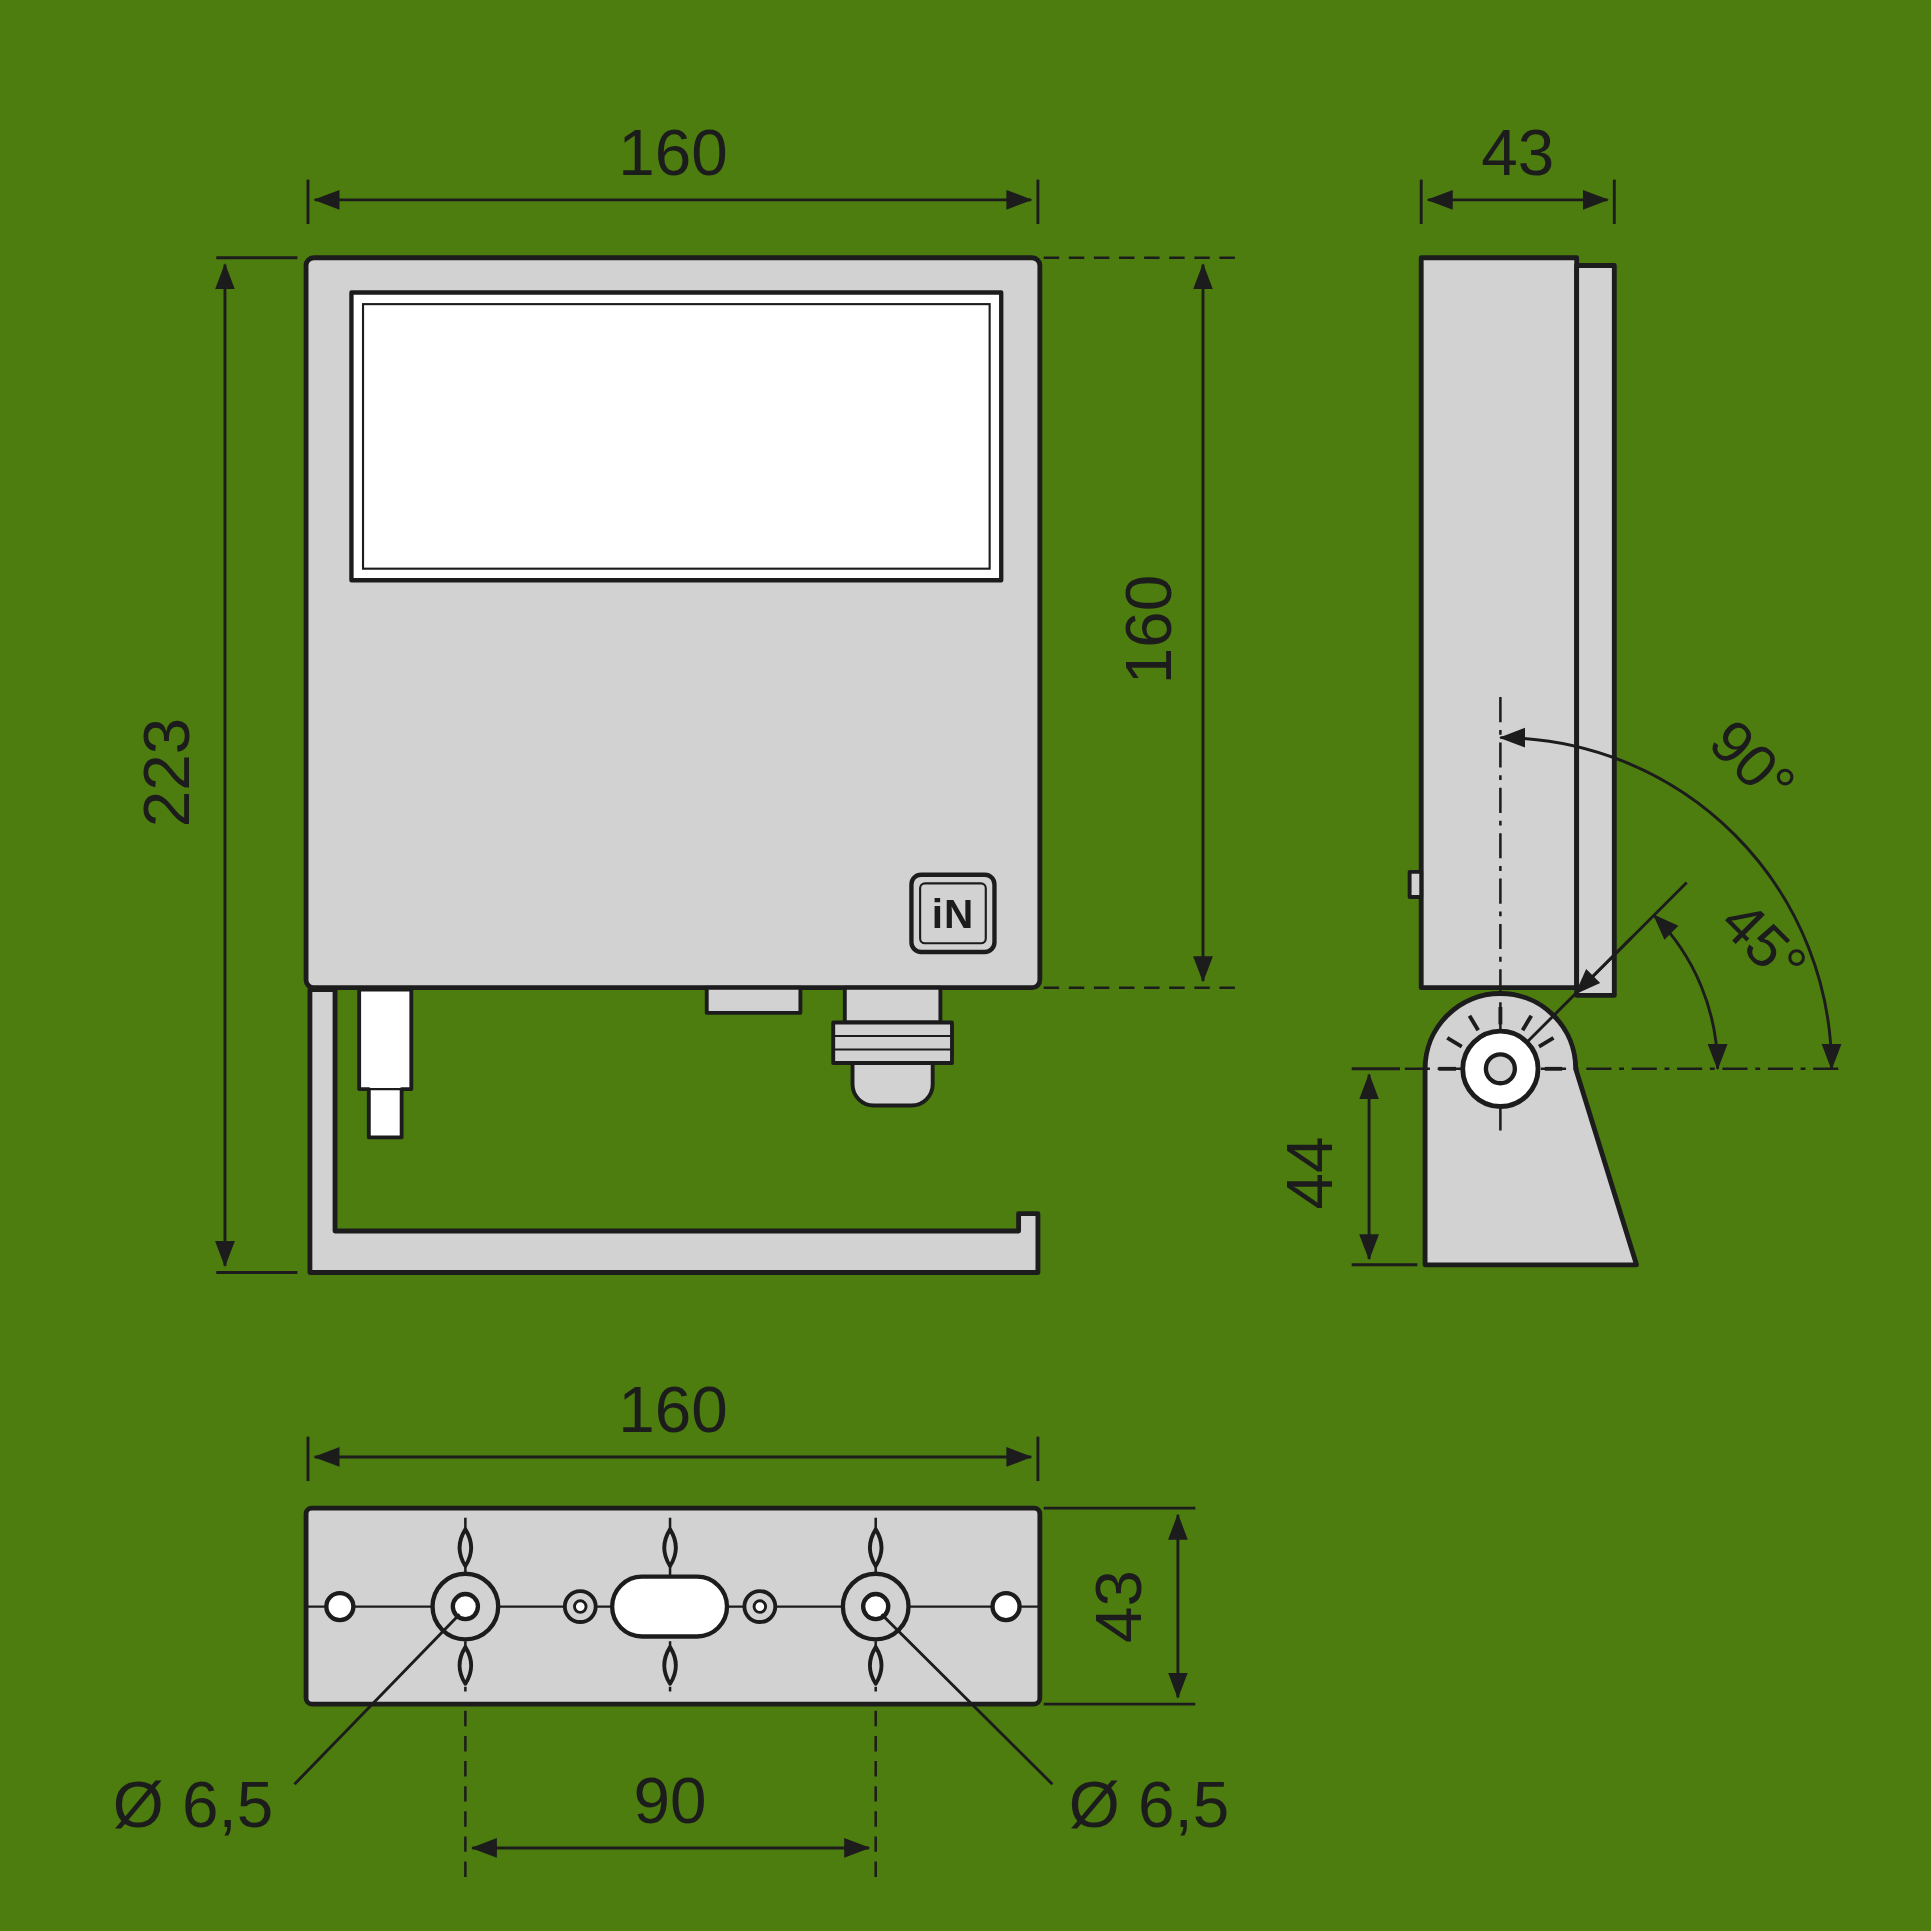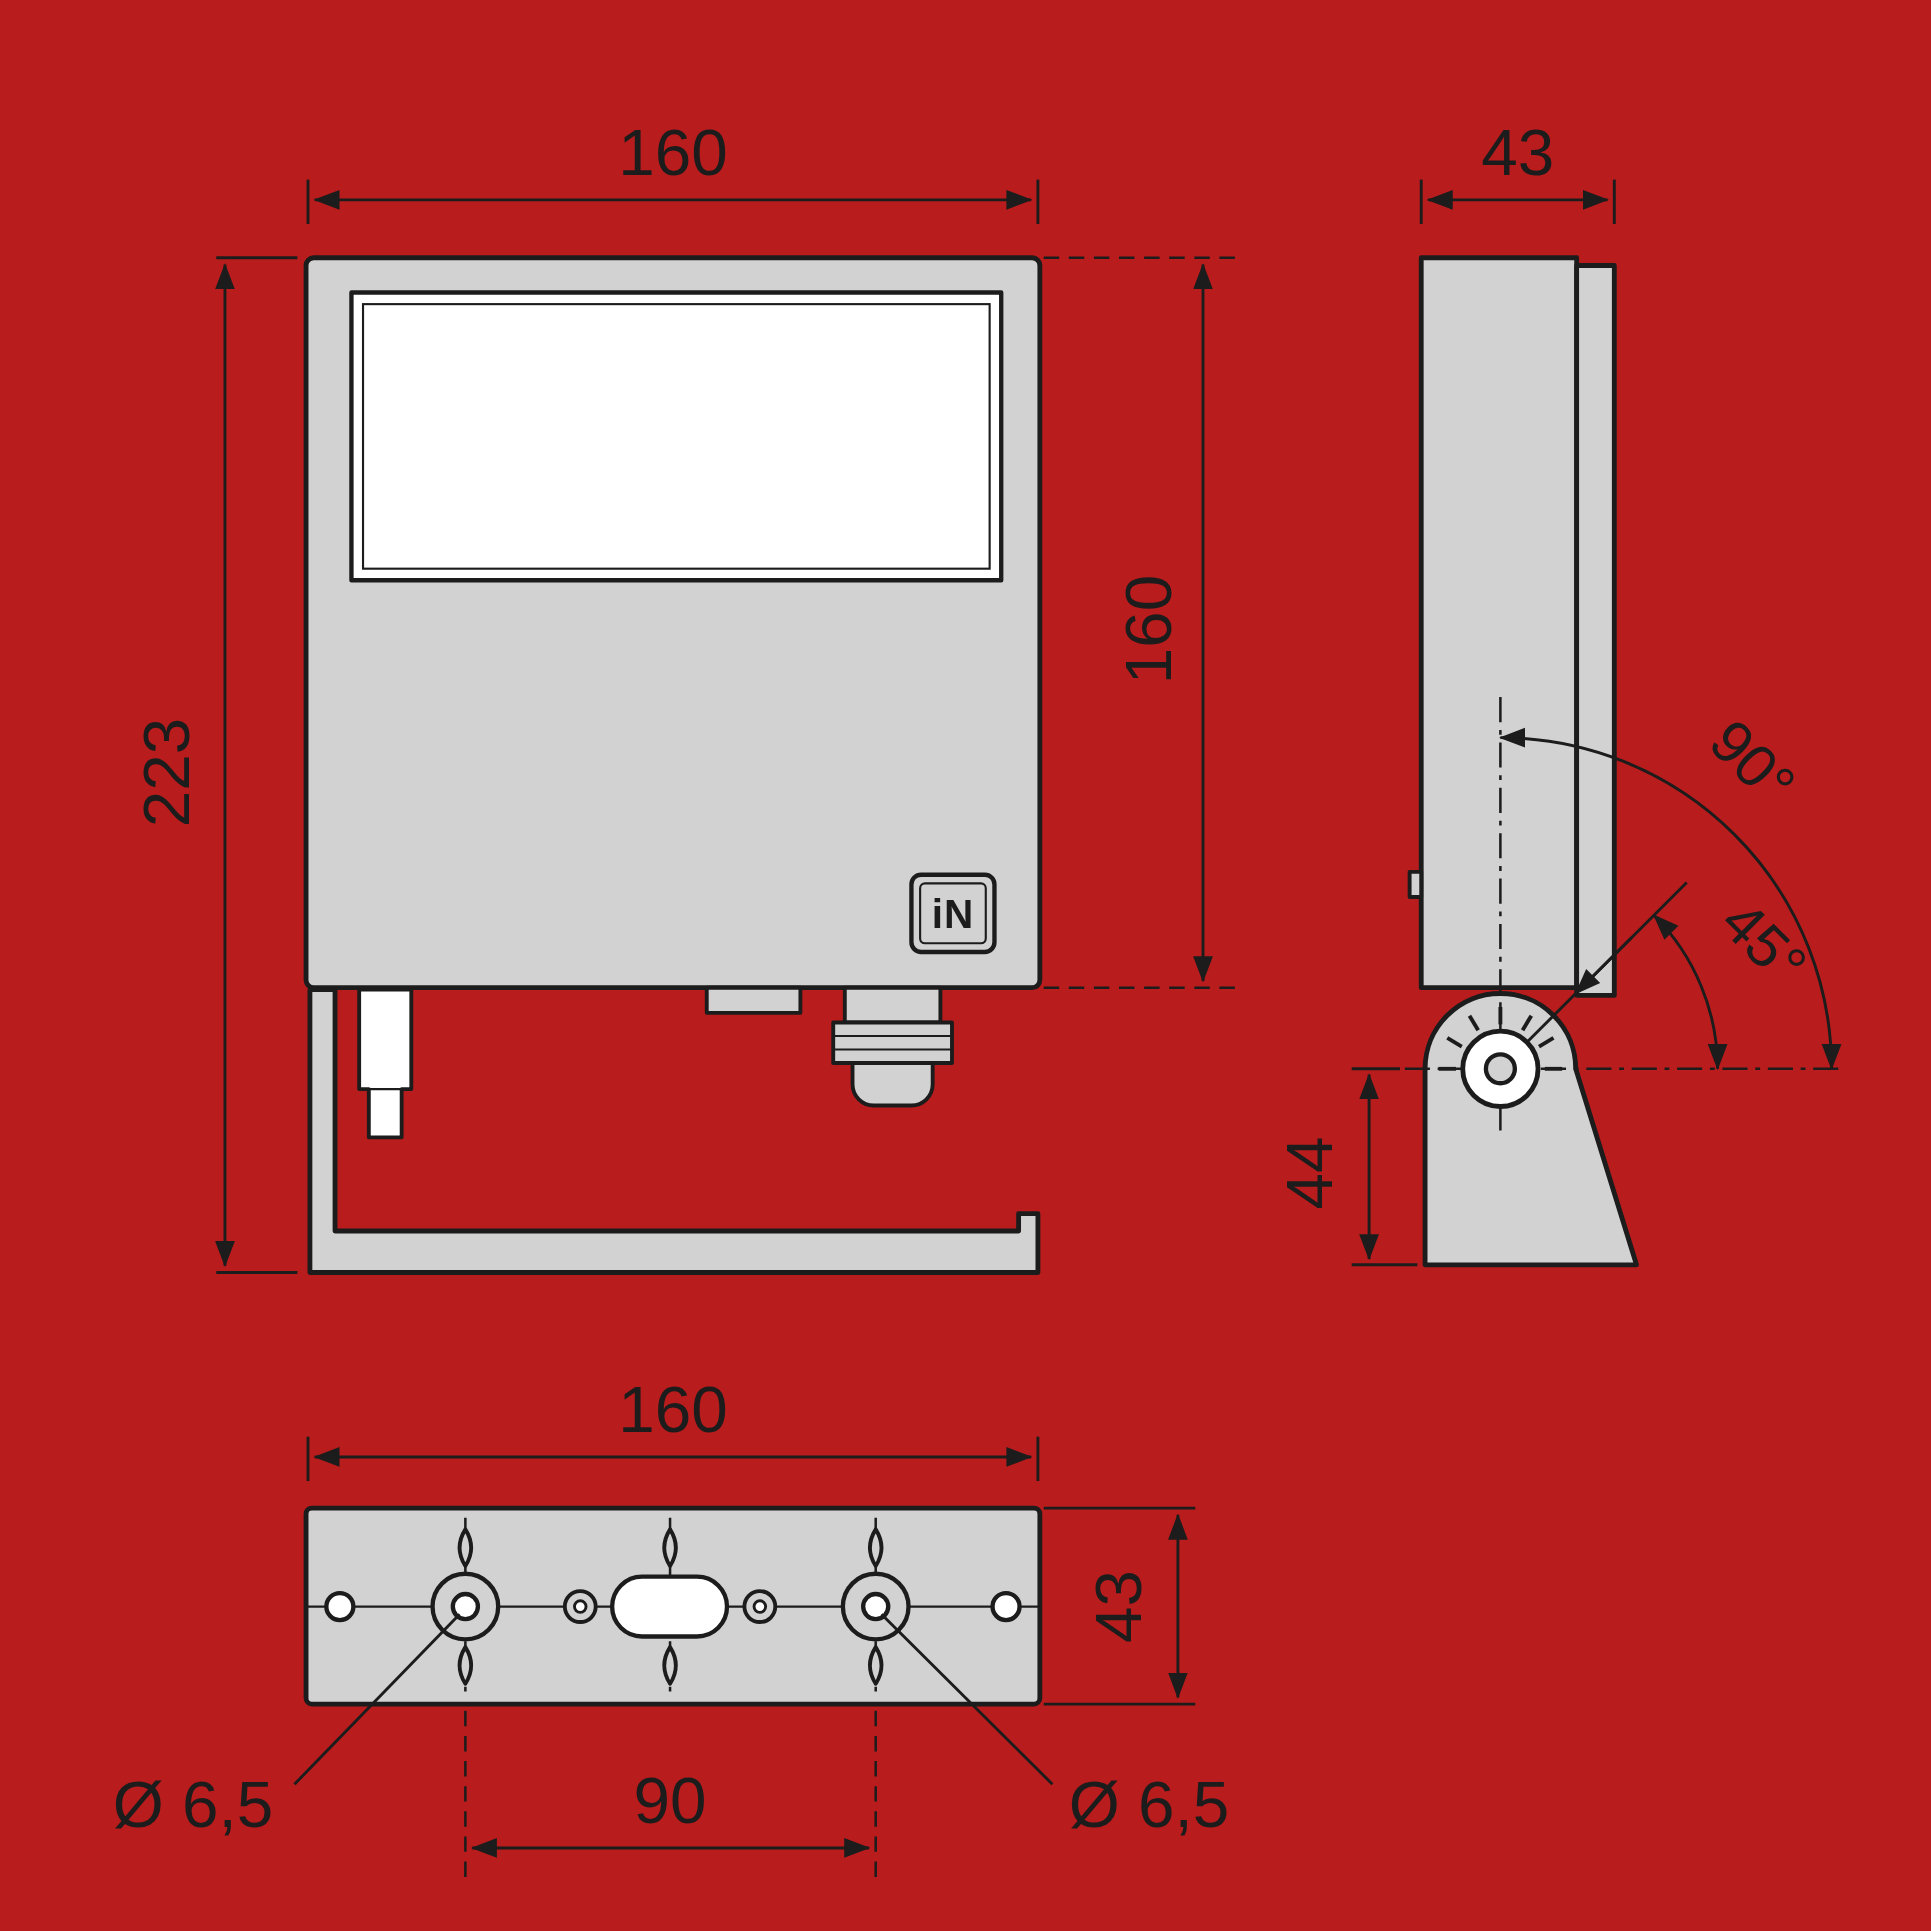--- a/index.html
+++ b/index.html
@@ -1,16 +1,16 @@
 <!DOCTYPE html>
 <html><head>
 <meta charset="utf-8">
 <style>
   html, body { margin:0; padding:0; background:#ffffff; }
-  .page { width:1931px; height:1931px; background:#b91c1c; position:relative; }
+  .page { width:1931px; height:1931px; background:#4d7c0f; position:relative; }
   svg { display:block; }
 
   .ol   { fill:#d2d2d2; stroke:#1c1c1c; stroke-width:5;   stroke-linejoin:round; }
   .ol4  { fill:#d2d2d2; stroke:#1c1c1c; stroke-width:4;   stroke-linejoin:round; }
   .wh   { fill:#ffffff; stroke:#1c1c1c; stroke-width:4.5; stroke-linejoin:round; }
   .dim  { stroke:#1c1c1c; stroke-width:3;   fill:none; }
   .thin { stroke:#1c1c1c; stroke-width:2.2; fill:none; }
   .dash { stroke:#1c1c1c; stroke-width:2.6; fill:none; stroke-dasharray:16 10; }
   .cl   { stroke:#1c1c1c; stroke-width:2.6; fill:none; stroke-dasharray:26 8 5 8; }
   .tick { stroke:#1c1c1c; stroke-width:4;   fill:none; }

